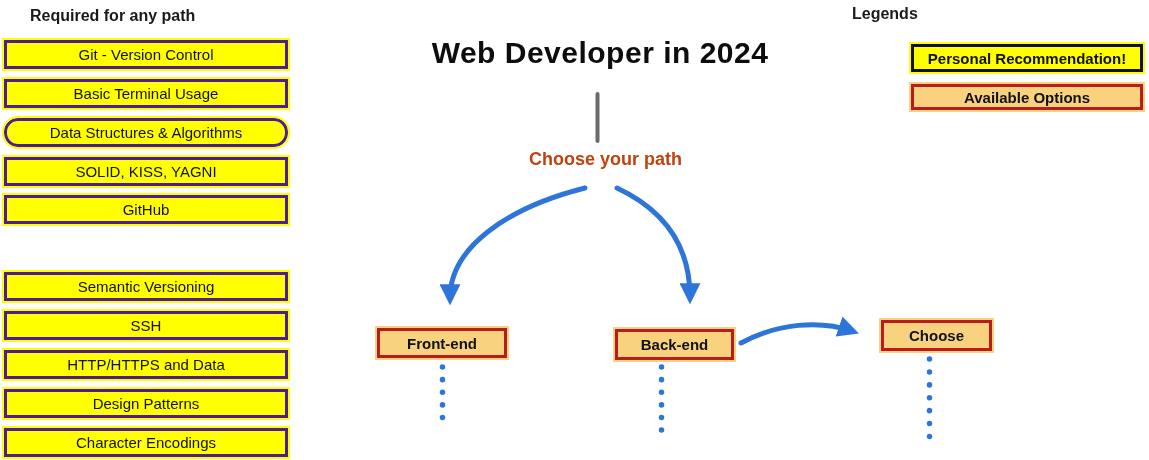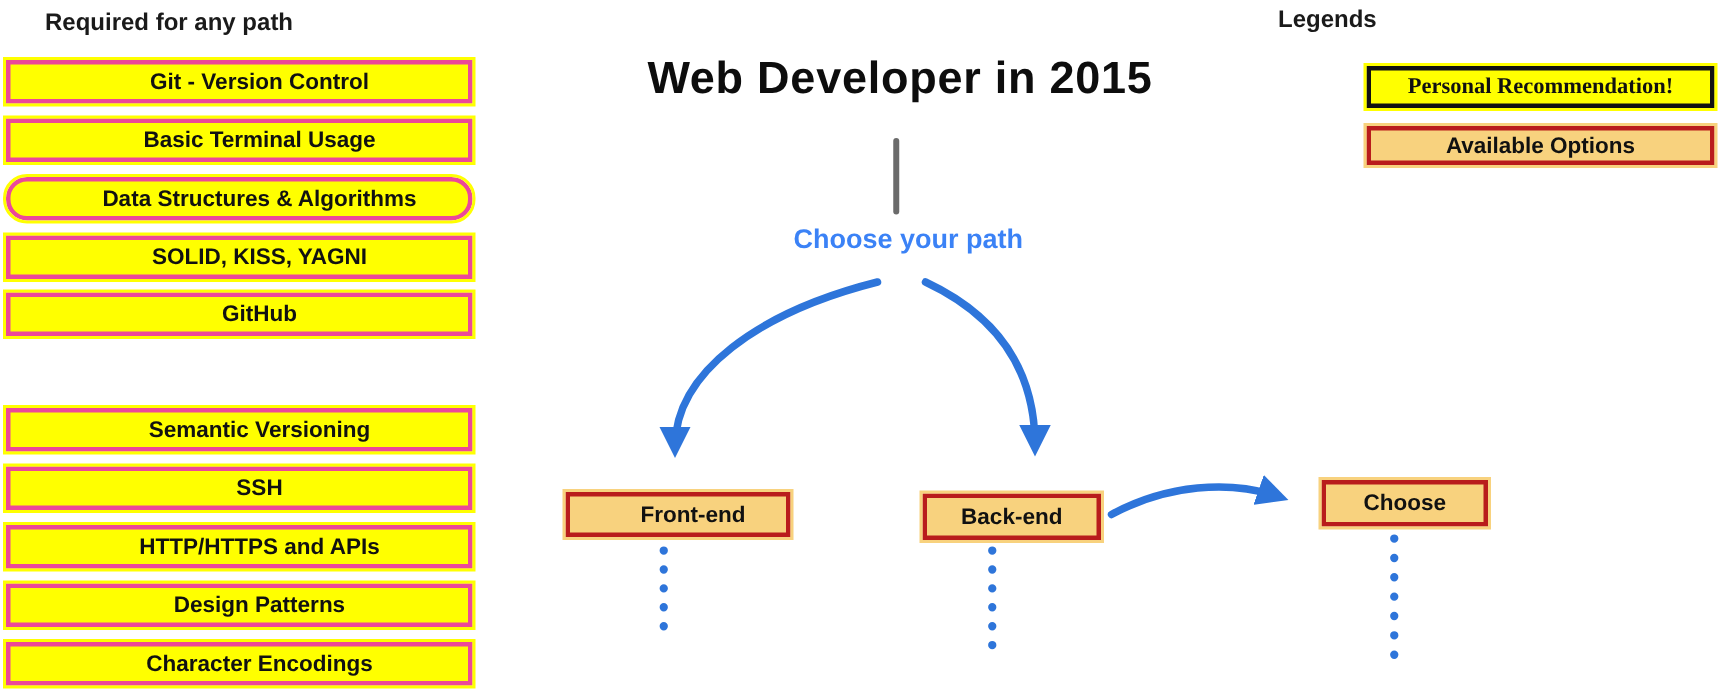--- a/index.html
+++ b/index.html
@@ -4,65 +4,65 @@
 <style>
   html,body { margin:0; padding:0; background:#ffffff; }
   #canvas {
     position:relative; width:1149px; height:460px; background:#ffffff;
     font-family:"Liberation Sans", "DejaVu Sans", sans-serif; color:#111;
     overflow:hidden;
   }
   .hdr { position:absolute; font-size:16px; font-weight:bold; color:#1a1a1a; }
   .ybox {
     position:absolute; left:4px; width:278px; height:23px;
-    background:#ffff00; border:3px solid #ec4899; outline:2px solid #ffff00;
+    background:#ffff00; border:3px solid #4c1d95; outline:2px solid #ffff00;
     display:flex; align-items:center; justify-content:center;
-    font-size:15px; font-weight:bold; white-space:nowrap;padding-left:27px;
+    font-size:15px; font-weight:normal; white-space:nowrap;
   }
   .tanbox {
     position:absolute; background:#f8d27e; border:3px solid #b91c1c; outline:2px solid #f8d27e;
     display:flex; align-items:center; justify-content:center;
     font-size:15px; font-weight:bold; white-space:nowrap;
   }
   .legendyellow {
     position:absolute; background:#ffff00; border:3px solid #111; outline:2px solid #ffff00;
     display:flex; align-items:center; justify-content:center;
-    font-size:15px; font-weight:bold; white-space:nowrap;font-family:Liberation Serif, serif;
+    font-size:15px; font-weight:bold; white-space:nowrap;
   }
   #title {
     position:absolute; left:410px; top:36px; width:380px; text-align:center;
     font-size:30px; font-weight:bold; letter-spacing:0.5px; color:#0d0d0d;
   }
   #choose-label {
     position:absolute; left:498px; top:149px; width:215px; text-align:center;
-    font-size:18px; font-weight:bold; color:#3b82f6;
+    font-size:18px; font-weight:bold; color:#c2410c;
   }
   #overlay { position:absolute; left:0; top:0; pointer-events:none; }
 </style>
 </head>
 <body>
 
 <div id="canvas">
 
   <div class="hdr" style="left:2px; top:7px;margin-left:28px;">Required for any path</div>
   <div class="ybox" style="top:40px;">Git - Version Control</div>
   <div class="ybox" style="top:79px;">Basic Terminal Usage</div>
   <div class="ybox" style="top:118px;border-radius:14px;">Data Structures &amp; Algorithms</div>
   <div class="ybox" style="top:157px;">SOLID, KISS, YAGNI</div>
   <div class="ybox" style="top:195px;">GitHub</div>
   <div class="ybox" style="top:272px;">Semantic Versioning</div>
   <div class="ybox" style="top:311px;">SSH</div>
-  <div class="ybox" style="top:350px;">HTTP/HTTPS and APIs</div>
+  <div class="ybox" style="top:350px;">HTTP/HTTPS and Data</div>
   <div class="ybox" style="top:389px;">Design Patterns</div>
   <div class="ybox" style="top:428px;">Character Encodings</div>
 
-  <div id="title">Web Developer in 2015</div>
+  <div id="title">Web Developer in 2024</div>
   <div id="choose-label">Choose your path</div>
 
-  <div class="tanbox" style="left:377px; top:328px; width:124px; height:24px;padding-left:20px;">Front-end</div>
+  <div class="tanbox" style="left:377px; top:328px; width:124px; height:24px;">Front-end</div>
   <div class="tanbox" style="left:615px; top:329px; width:113px; height:25px;">Back-end</div>
   <div class="tanbox" style="left:881px; top:320px; width:105px; height:25px;">Choose</div>
 
   <div class="hdr" style="left:852px; top:5px;">Legends</div>
   <div class="legendyellow" style="left:911px; top:44px; width:226px; height:22px;">Personal Recommendation!</div>
   <div class="tanbox" style="left:911px; top:84px; width:226px; height:20px;">Available Options</div>
 
   <svg id="overlay" width="1149" height="460" viewBox="0 0 1149 460">
     <defs>
       <marker id="ah" viewBox="0 0 10 10" refX="6.5" refY="5" markerWidth="4.2" markerHeight="4.2" orient="auto-start-reverse" markerUnits="strokeWidth">

